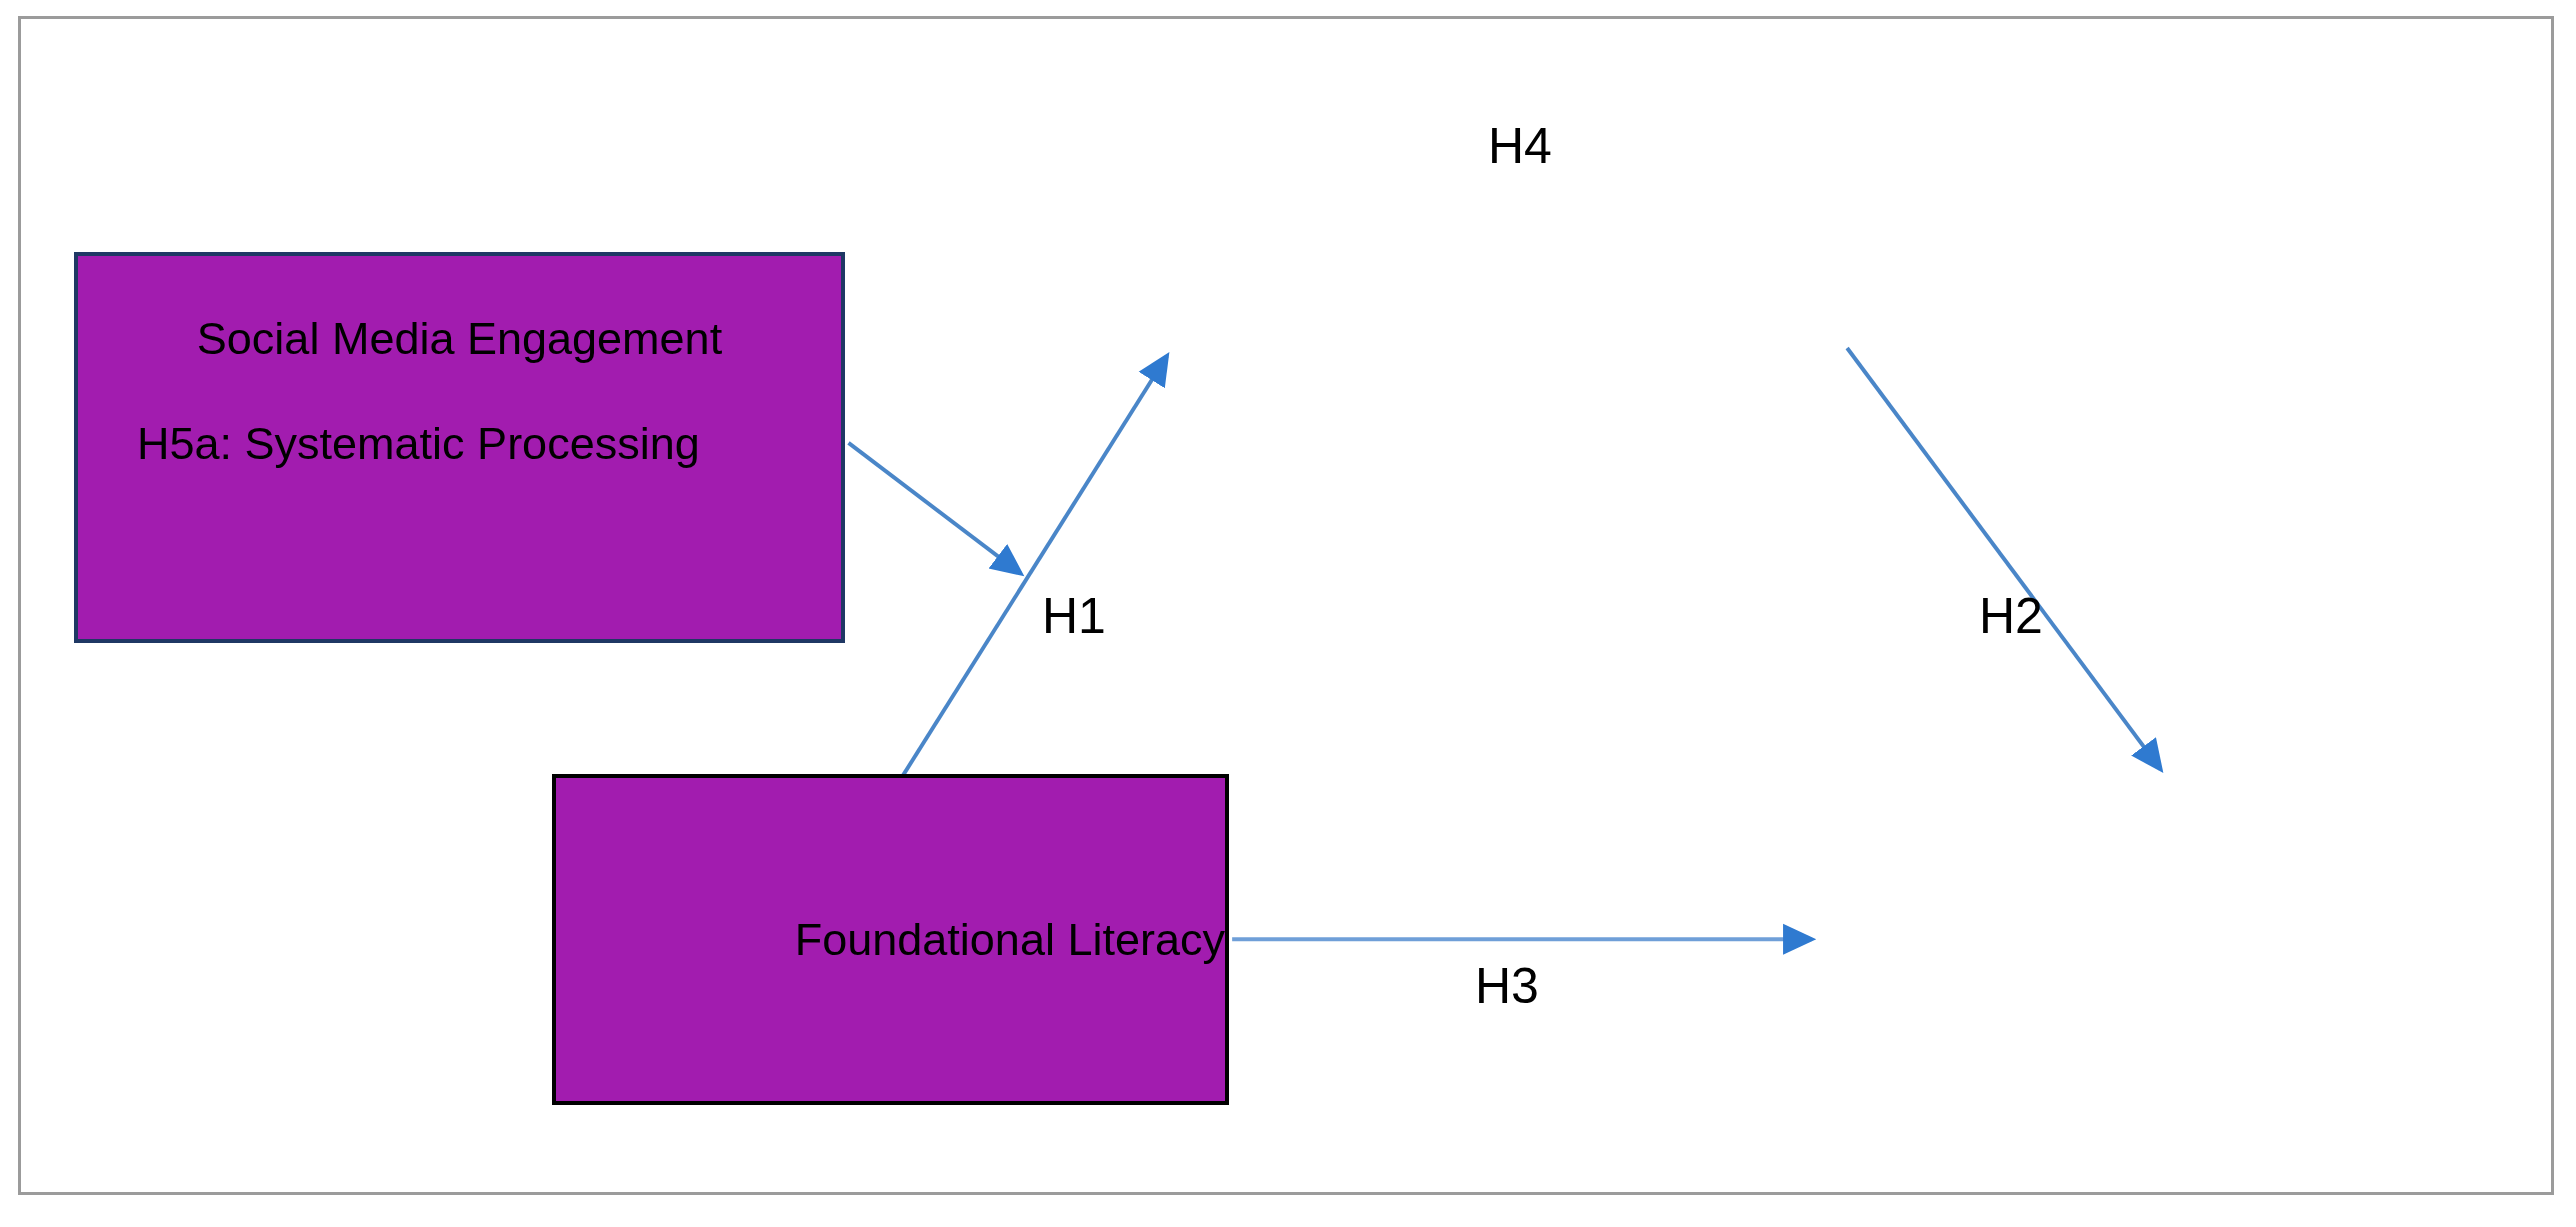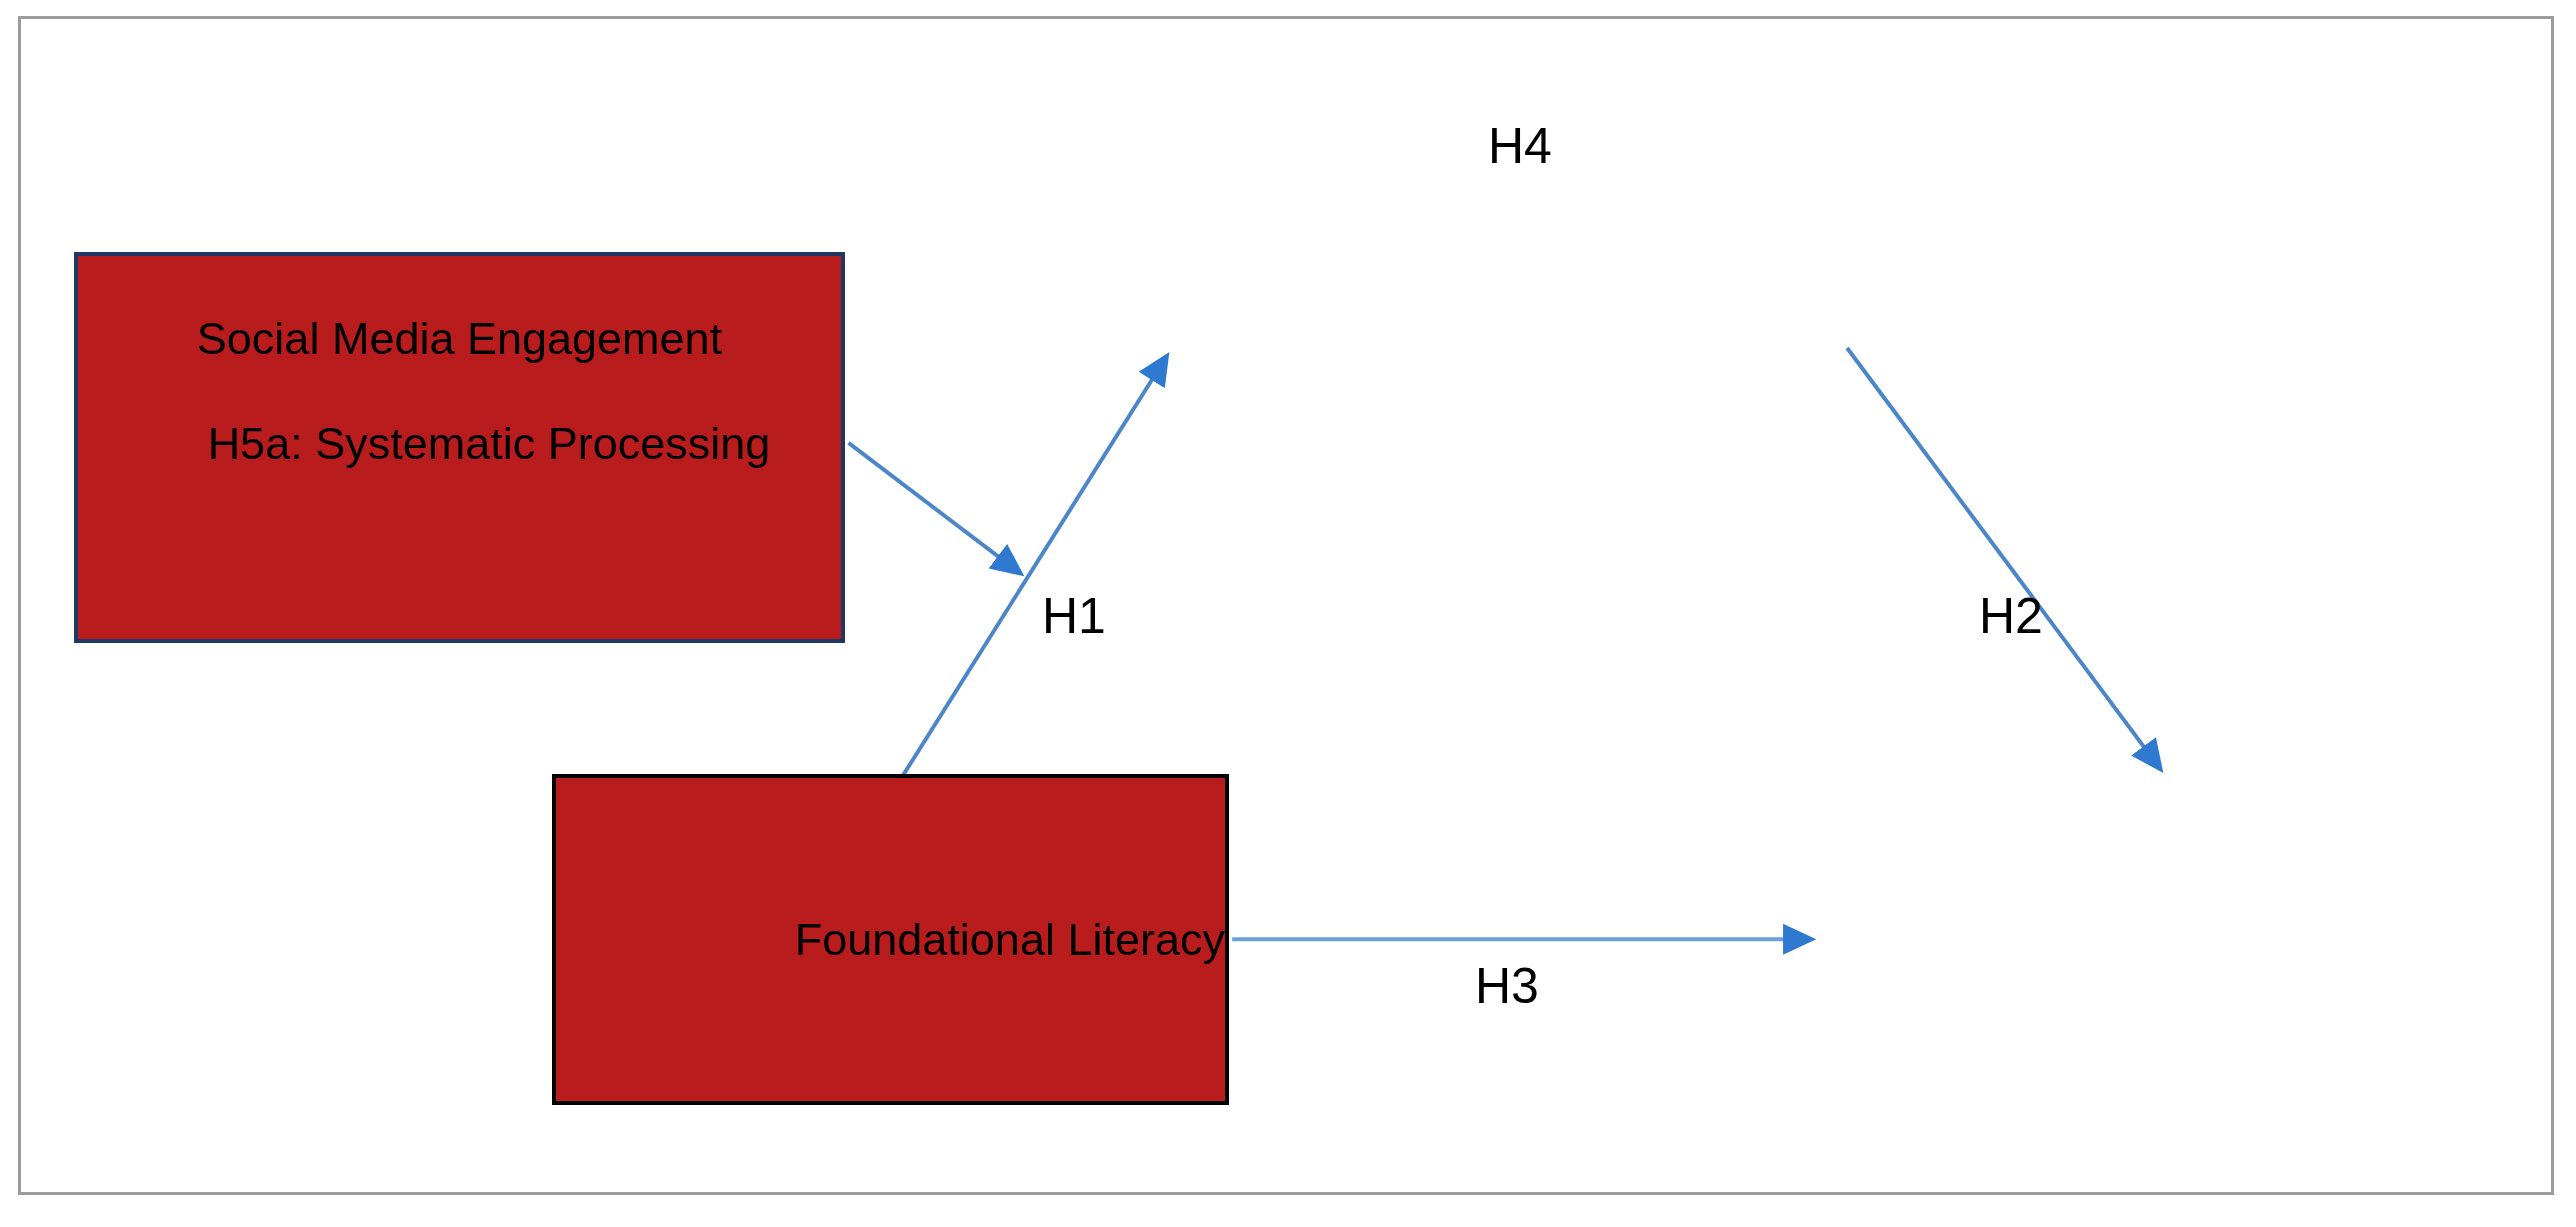--- a/index.html
+++ b/index.html
@@ -34,21 +34,21 @@
     position: absolute;
     left: 0;
     top: 0;
     width: 2576px;
     height: 1227px;
     pointer-events: none;
   }
   .node {
     position: absolute;
     box-sizing: border-box;
-    background: #b91c1c;
+    background: #a21caf;
     display: flex;
     flex-direction: column;
     align-items: center;
     justify-content: center;
     color: #000000;
   }
   .node-label {
     font-size: 45px;
     line-height: 1.15;
     color: #000000;
@@ -71,21 +71,21 @@
   .sub-line {
     font-size: 45px;
     line-height: 1.25;
     color: #000000;
     text-align: left;
     white-space: nowrap;
   }
   .sub-list {
     display: flex;
     flex-direction: column;
-    align-items: center;
+    align-items: flex-start;
     padding-left: 59px;
     width: 100%;
     box-sizing: border-box;
   }
   
   #node-news-literacy {
     left: 1172px;
     top: 188px;
     width: 672px;
     height: 336px;

